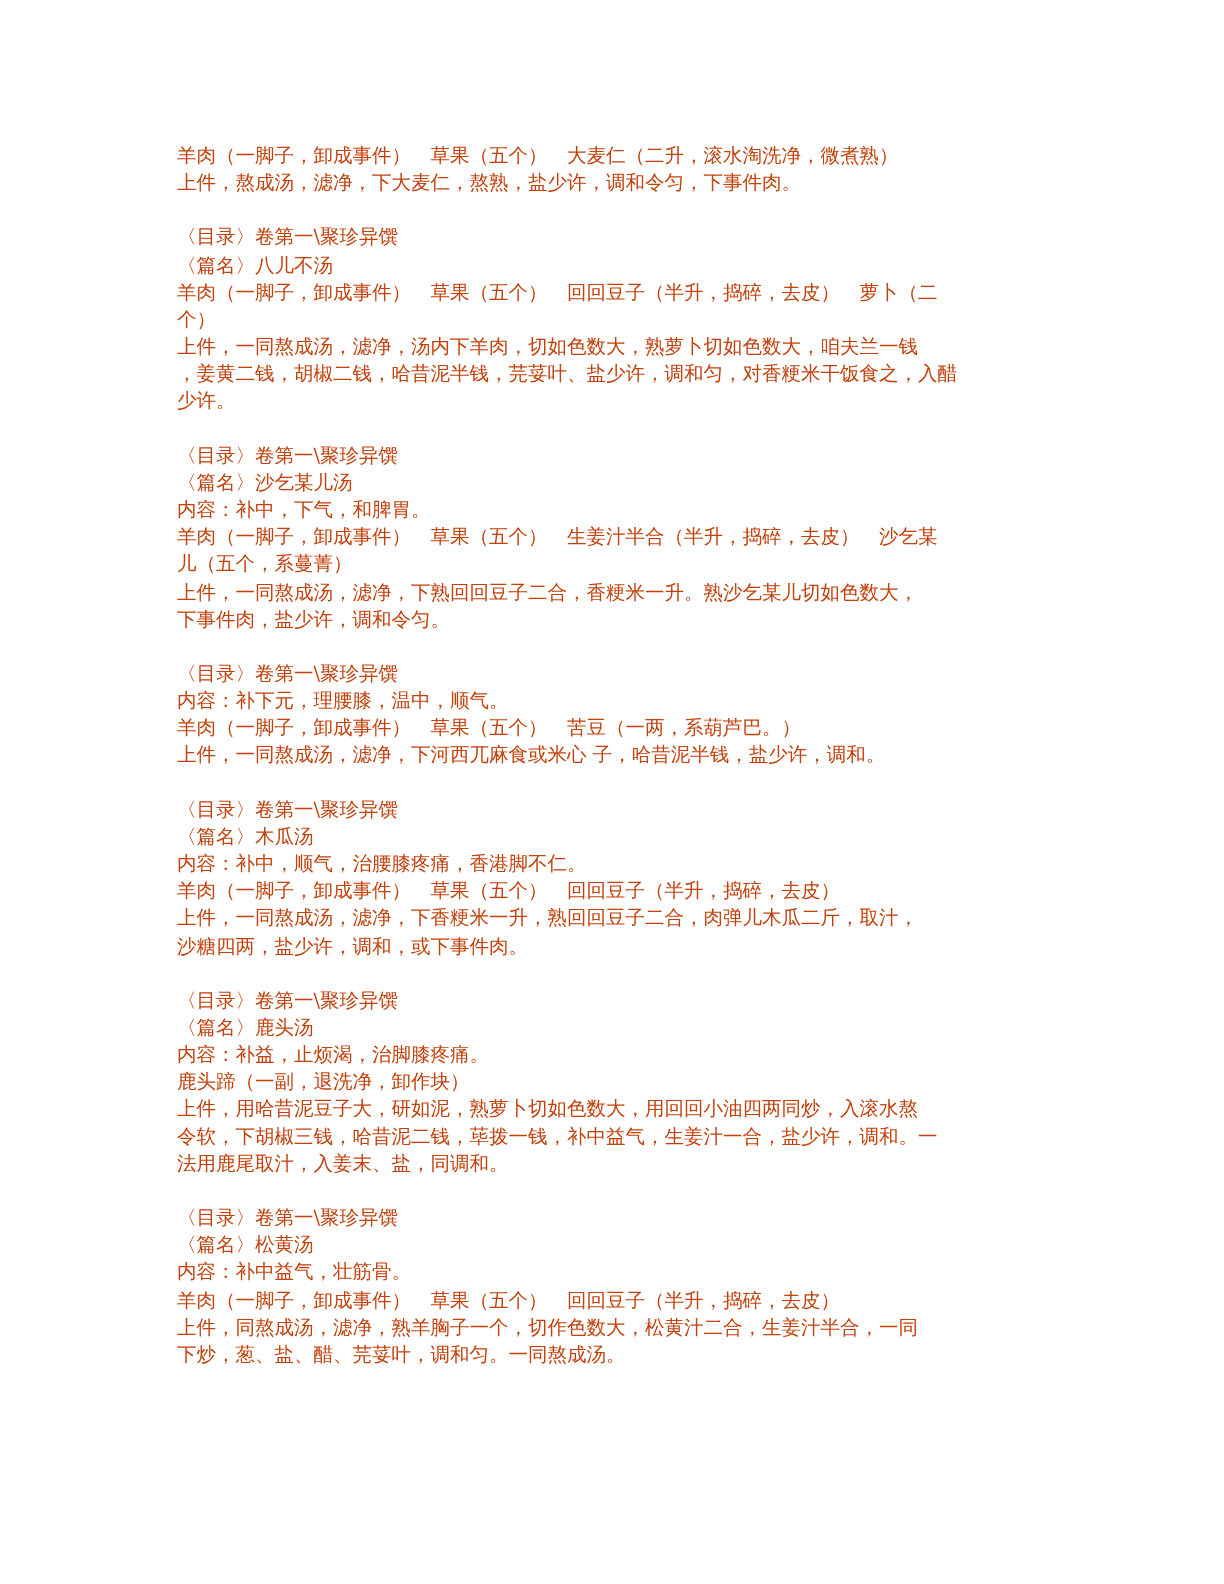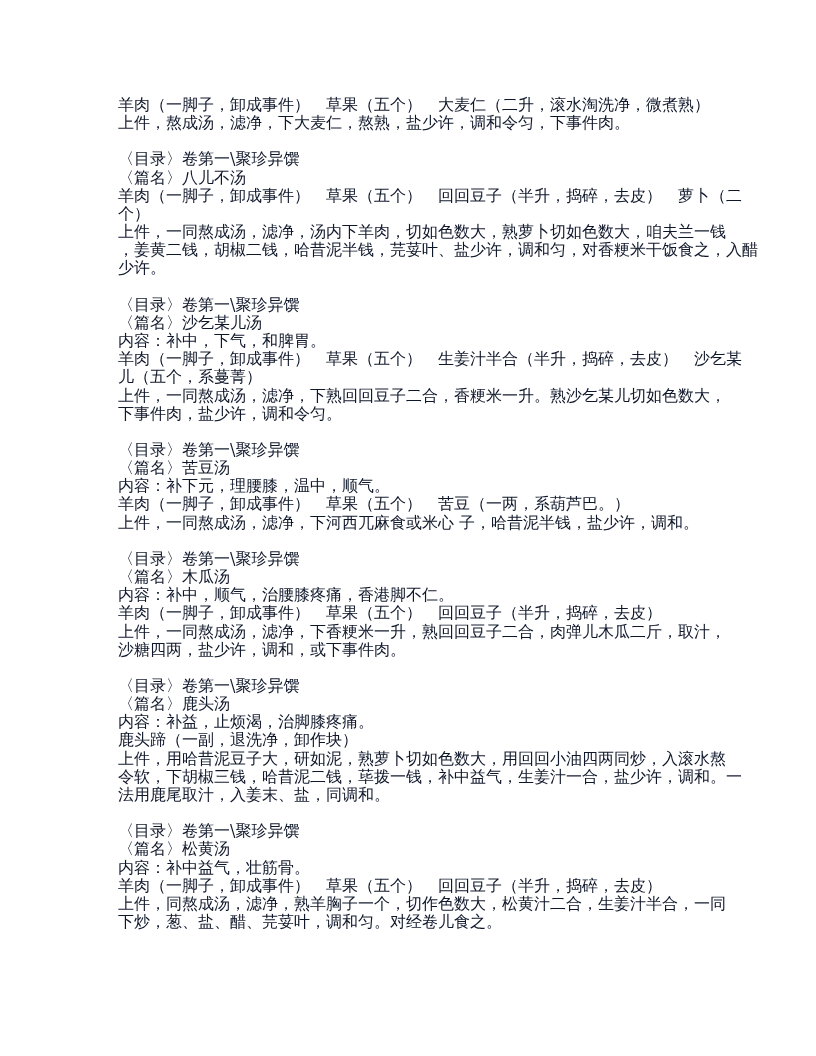--- a/index.html
+++ b/index.html
@@ -1,20 +1,20 @@
 <!DOCTYPE html>
 <html><head>
 <meta charset="utf-8">
 <style>
   html, body { margin:0; padding:0; background:#ffffff; }
   body { width:816px; height:1056px; position:relative; overflow:hidden; }
   .page {
     position:absolute; left:118px; top:96px; width:600px;
     font-family: "DejaVu Serif", "Liberation Serif", serif;
-    font-size:16px; line-height:18.17px; color:#0f172a;
+    font-size:13px; line-height:18.17px; color:#c2410c;
   }
   .line { white-space:pre; height:18.17px; }
   .blank { height:18.17px; }
 </style>
 </head>
 <body>
 
 <div class="page">
   <div>
     <div class="line">羊肉（一脚子，卸成事件）　草果（五个）　大麦仁（二升，滚水淘洗净，微煮熟）</div>
@@ -39,21 +39,20 @@
     <div class="line">内容：补中，下气，和脾胃。</div>
     <div class="line">羊肉（一脚子，卸成事件）　草果（五个）　生姜汁半合（半升，捣碎，去皮）　沙乞某</div>
     <div class="line">儿（五个，系蔓菁）</div>
     <div class="line">上件，一同熬成汤，滤净，下熟回回豆子二合，香粳米一升。熟沙乞某儿切如色数大，</div>
     <div class="line">下事件肉，盐少许，调和令匀。</div>
   </div>
   <div class="blank"></div>
 
   <div>
     <div class="line">〈目录〉卷第一\聚珍异馔</div>
-    <div class="line">〈篇名〉苦豆汤</div>
     <div class="line">内容：补下元，理腰膝，温中，顺气。</div>
     <div class="line">羊肉（一脚子，卸成事件）　草果（五个）　苦豆（一两，系葫芦巴。）</div>
     <div class="line">上件，一同熬成汤，滤净，下河西兀麻食或米心 子，哈昔泥半钱，盐少许，调和。</div>
   </div>
   <div class="blank"></div>
 
   <div>
     <div class="line">〈目录〉卷第一\聚珍异馔</div>
     <div class="line">〈篇名〉木瓜汤</div>
     <div class="line">内容：补中，顺气，治腰膝疼痛，香港脚不仁。</div>
@@ -73,15 +72,15 @@
     <div class="line">法用鹿尾取汁，入姜末、盐，同调和。</div>
   </div>
   <div class="blank"></div>
 
   <div>
     <div class="line">〈目录〉卷第一\聚珍异馔</div>
     <div class="line">〈篇名〉松黄汤</div>
     <div class="line">内容：补中益气，壮筋骨。</div>
     <div class="line">羊肉（一脚子，卸成事件）　草果（五个）　回回豆子（半升，捣碎，去皮）</div>
     <div class="line">上件，同熬成汤，滤净，熟羊胸子一个，切作色数大，松黄汁二合，生姜汁半合，一同</div>
-    <div class="line">下炒，葱、盐、醋、芫荽叶，调和匀。对经卷儿食之。</div>
+    <div class="line">下炒，葱、盐、醋、芫荽叶，调和匀。一同熬成汤。</div>
   </div>
 </div>
 
 </body></html>

